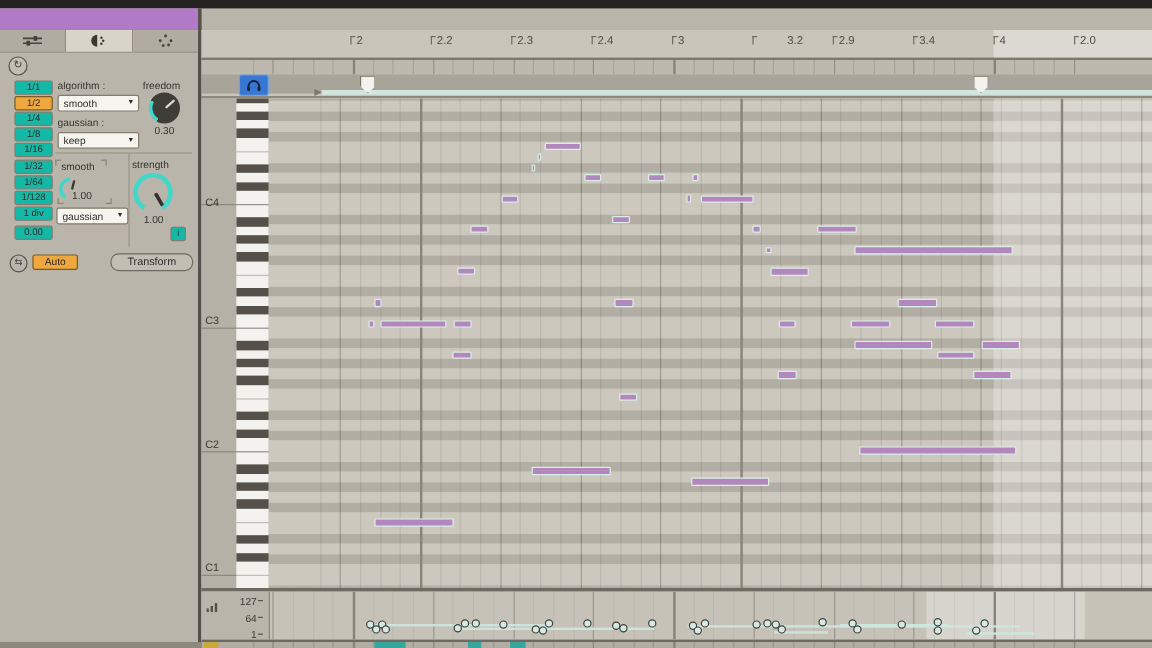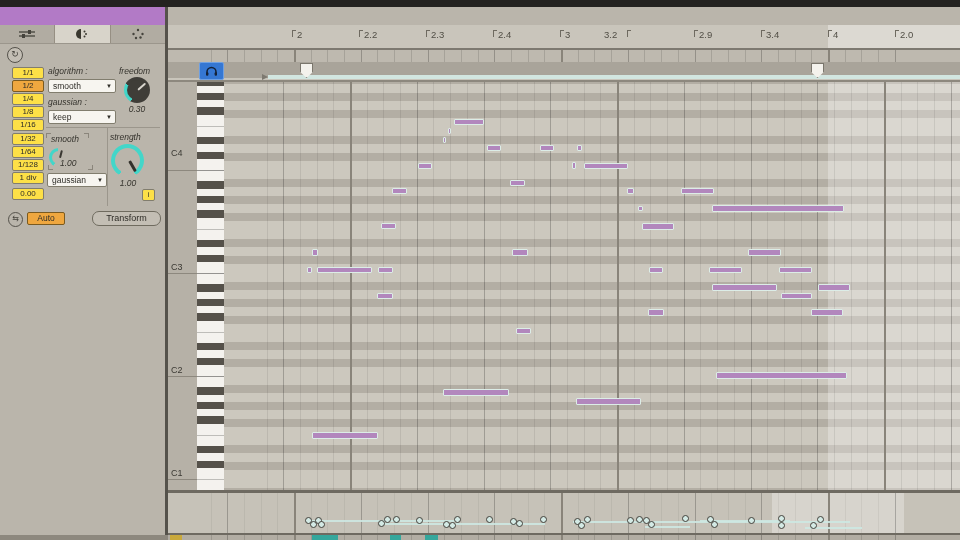--- a/index.html
+++ b/index.html
@@ -16,27 +16,27 @@
   #view-tabs{position:absolute;left:549px;top:1px;height:16px;display:flex;border-left:1px solid #8a857b;}
   .view-tab{height:14px;border:1px solid #8a857b;border-left:none;padding:0 14px;font-size:9.5px;
             line-height:14px;color:#3a382f;background:#b6b1a7;}
   .view-tab.active{background:#dbd7cd;}
   .view-tab.ghost{width:48px;background:#bcb7ad;border-right:none;}
   
   #panel{left:0;top:25px;width:165px;height:515px;background:#bab5ab;}
   #panel-tabs{position:absolute;left:0;top:0;width:165px;height:18px;background:#b1aca2;display:flex;border-bottom:1px solid #9b968c;}
   .panel-tab{width:55px;height:18px;border-right:1px solid #968f83;display:flex;align-items:center;justify-content:center;}
   .panel-tab.active{background:#d8d4ca;}
-  .small-box{position:absolute;background:#fde047;border:1px solid #817d6e;border-radius:2px;
+  .small-box{position:absolute;background:#14b8a6;border:1px solid #817d6e;border-radius:2px;
              font-size:8px;line-height:10px;text-align:center;color:#2e2c27;}
   .small-box.sel{background:#efa73f;border-color:#7a5a20;}
   .drop{position:absolute;background:#f7f5f0;border:1px solid #817d6e;border-radius:2px;font-size:8.5px;
         color:#2e2c27;line-height:12px;padding-left:4px;}
   .drop .arr{position:absolute;right:3px;top:0;font-size:6px;line-height:12px;color:#2e2c27;}
-  .plabel{position:absolute;font-size:8.5px;color:#36342e;font-style:italic;}
+  .plabel{position:absolute;font-size:8.5px;color:#36342e;}
   .knob{position:absolute;border-radius:50%;}
   .knob .ptr{position:absolute;left:50%;bottom:50%;width:2px;transform-origin:50% 100%;border-radius:1px;}
   .corner{position:absolute;width:4px;height:4px;border-color:#8a857b;border-style:solid;border-width:0;}
   #footer-row{position:absolute;left:0;top:186px;width:165px;height:20px;}
   .pill{position:absolute;border:1px solid #6f6b5f;border-radius:7px;background:#c3beb4;
         font-size:9px;text-align:center;color:#2e2c27;}
   
   #editor{left:168px;top:25px;width:792px;height:515px;background:#c9c5bb;}
   #ruler{position:absolute;left:0;top:0;width:792px;height:24px;background:#c9c5bb;}
   .ruler-num{position:absolute;top:4px;font-size:9.5px;color:#514e45;}
@@ -201,21 +201,21 @@
         <div class="ruler-num" style="left: 129px;">2</div>
         <div class="ruler-tick" style="left: 191px;"></div>
         <div class="ruler-num" style="left: 196px;">2.2</div>
         <div class="ruler-tick" style="left: 258px;"></div>
         <div class="ruler-num" style="left: 263px;">2.3</div>
         <div class="ruler-tick" style="left: 325px;"></div>
         <div class="ruler-num" style="left: 330px;">2.4</div>
         <div class="ruler-tick" style="left: 392px;"></div>
         <div class="ruler-num" style="left: 397px;">3</div>
         <div class="ruler-tick" style="left: 459px;"></div>
-        <div class="ruler-num" style="left: 436px;">3.2</div>
+        <div class="ruler-num" style="left: 488px;">3.2</div>
         <div class="ruler-tick" style="left: 526px;"></div>
         <div class="ruler-num" style="left: 531px;">2.9</div>
         <div class="ruler-tick" style="left: 593px;"></div>
         <div class="ruler-num" style="left: 598px;">3.4</div>
         <div class="ruler-tick" style="left: 660px;"></div>
         <div class="ruler-num" style="left: 665px;">4</div>
         <div class="ruler-tick" style="left: 727px;"></div>
         <div class="ruler-num" style="left: 732px;">2.0</div>
       </div>
     <div id="ruler-line"></div>
@@ -275,21 +275,21 @@
       </div>
       <div id="loop-brace"></div>
       <div class="abs" style="left:94px;top:12px;width:0;height:0;border-left:6px solid #7d7970;border-top:3px solid transparent;border-bottom:3px solid transparent;"></div>
     <div class="shield" style="left: 132px;"></div>
         <div class="shield" style="left: 643px;"></div>
       </div>
     <div id="lane-bottom"></div>
 
     <div id="key-labels">
         <div class="oct-line" style="top: 88px;"></div>
-        <div class="oct-label" style="top: 66px;">C4</div>
+        <div class="oct-label" style="top: 82px;">C4</div>
         <div class="oct-line" style="top: 191px;"></div>
         <div class="oct-label" style="top: 180px;">C3</div>
         <div class="oct-line" style="top: 294px;"></div>
         <div class="oct-label" style="top: 283px;">C2</div>
         <div class="oct-line" style="top: 397px;"></div>
         <div class="oct-label" style="top: 386px;">C1</div>
       </div>
     <div id="keys">
         <div class="whiteline" style="top: 88px;"></div>
         <div class="whiteline" style="top: 73.2857px;"></div>
@@ -558,20 +558,35 @@
           <div class="vel-pt" style="left: 479.5px; top: 27.5px;"></div>
           <div class="vel-pt" style="left: 513.5px; top: 21.5px;"></div>
           <div class="vel-pt" style="left: 538.5px; top: 22.5px;"></div>
           <div class="vel-pt" style="left: 542.5px; top: 27.5px;"></div>
           <div class="vel-pt" style="left: 579.5px; top: 23.5px;"></div>
           <div class="vel-pt" style="left: 609.5px; top: 21.5px;"></div>
           <div class="vel-pt" style="left: 609.5px; top: 28.5px;"></div>
           <div class="vel-pt" style="left: 641.5px; top: 28.5px;"></div>
           <div class="vel-pt" style="left: 648.5px; top: 22.5px;"></div>
         </div>
+      <div id="vel-left">
+        <div class="abs" style="left:4px;top:9px;">
+          <svg width="10" height="8" viewBox="0 0 10 8">
+              <rect x="0" y="5" width="2" height="3" fill="#55524a"></rect>
+              <rect x="3.5" y="3" width="2" height="5" fill="#55524a"></rect>
+              <rect x="7" y="0.5" width="2" height="7.5" fill="#55524a"></rect>
+            </svg>
+        </div>
+        <div class="vel-num" style="top:3px;">127</div>
+        <div class="vel-num" style="top:17px;">64</div>
+        <div class="vel-num" style="top:31px;">1</div>
+        <div class="vel-dash" style="top:7px;"></div>
+        <div class="vel-dash" style="top:21px;"></div>
+        <div class="vel-dash" style="top:35px;"></div>
+      </div>
     </div>
 
     <div id="strip-sep"></div>
     <div id="bottom-strip">
         <div class="vline" style="left: 42.5625px; top: 0px; height: 5px; width: 1px; background: rgba(0, 0, 0, 0.12);"></div>
         <div class="vline" style="left: 59.25px; top: 0px; height: 5px; width: 1px; background: rgba(0, 0, 0, 0.22);"></div>
         <div class="vline" style="left: 75.9375px; top: 0px; height: 5px; width: 1px; background: rgba(0, 0, 0, 0.12);"></div>
         <div class="vline" style="left: 92.625px; top: 0px; height: 5px; width: 1px; background: rgba(0, 0, 0, 0.12);"></div>
         <div class="vline" style="left: 109.312px; top: 0px; height: 5px; width: 1px; background: rgba(0, 0, 0, 0.12);"></div>
         <div class="vline" style="left: 126px; top: 0px; height: 5px; width: 2px; background: rgb(137, 132, 122);"></div>

